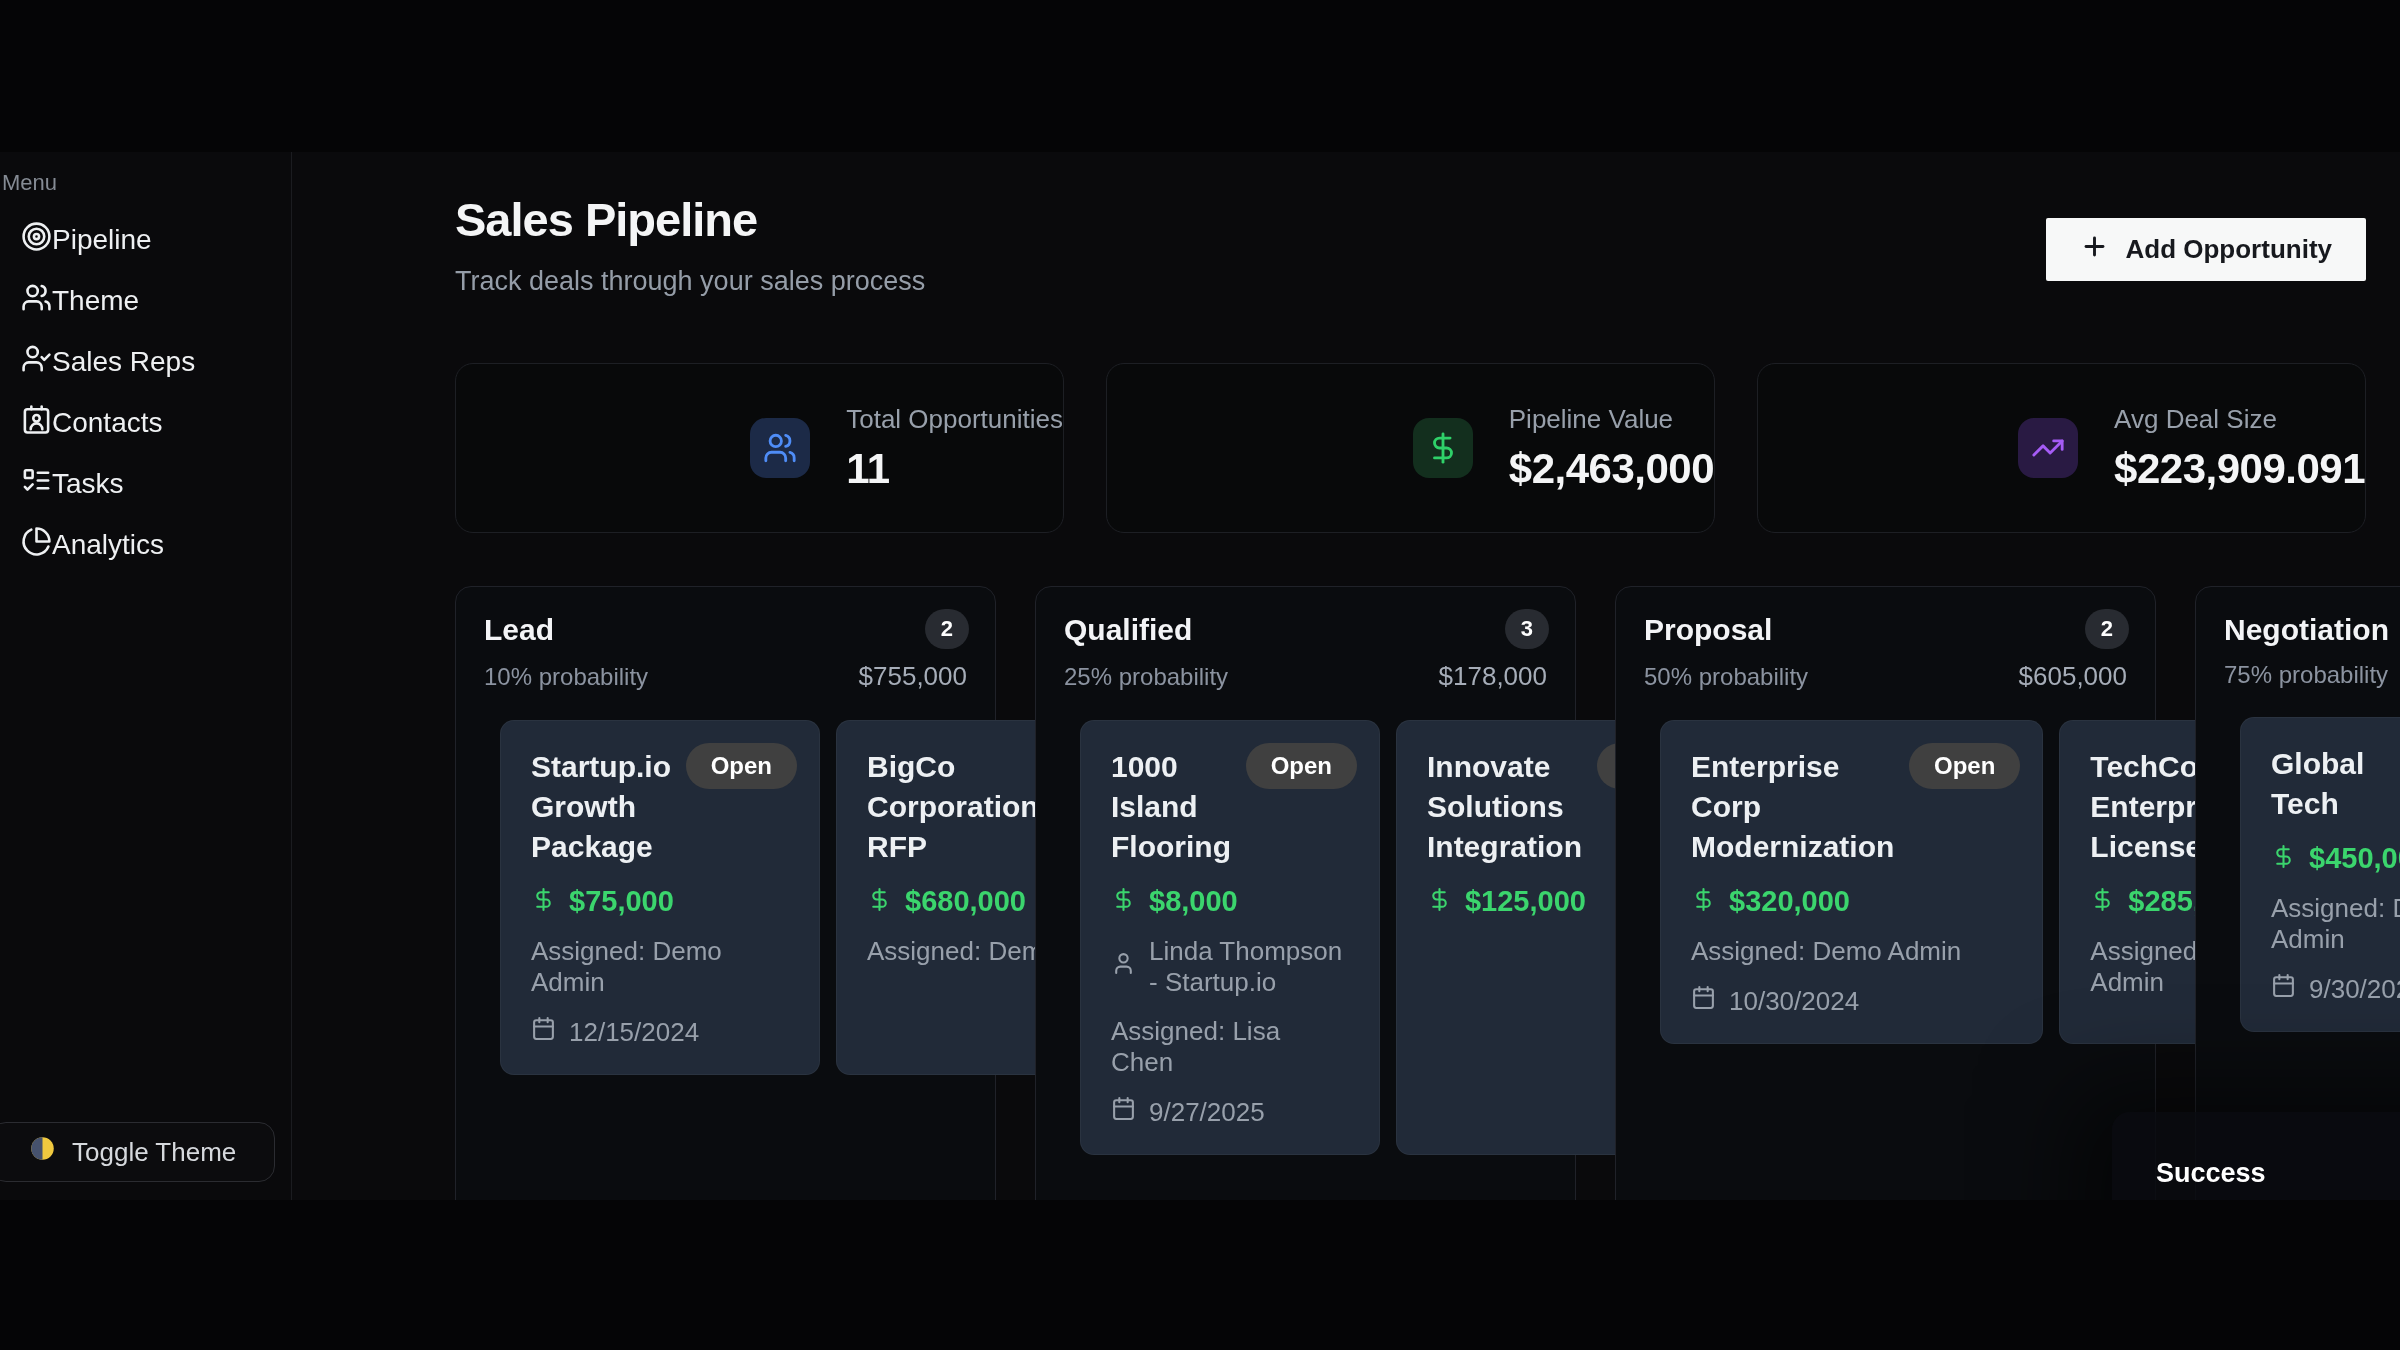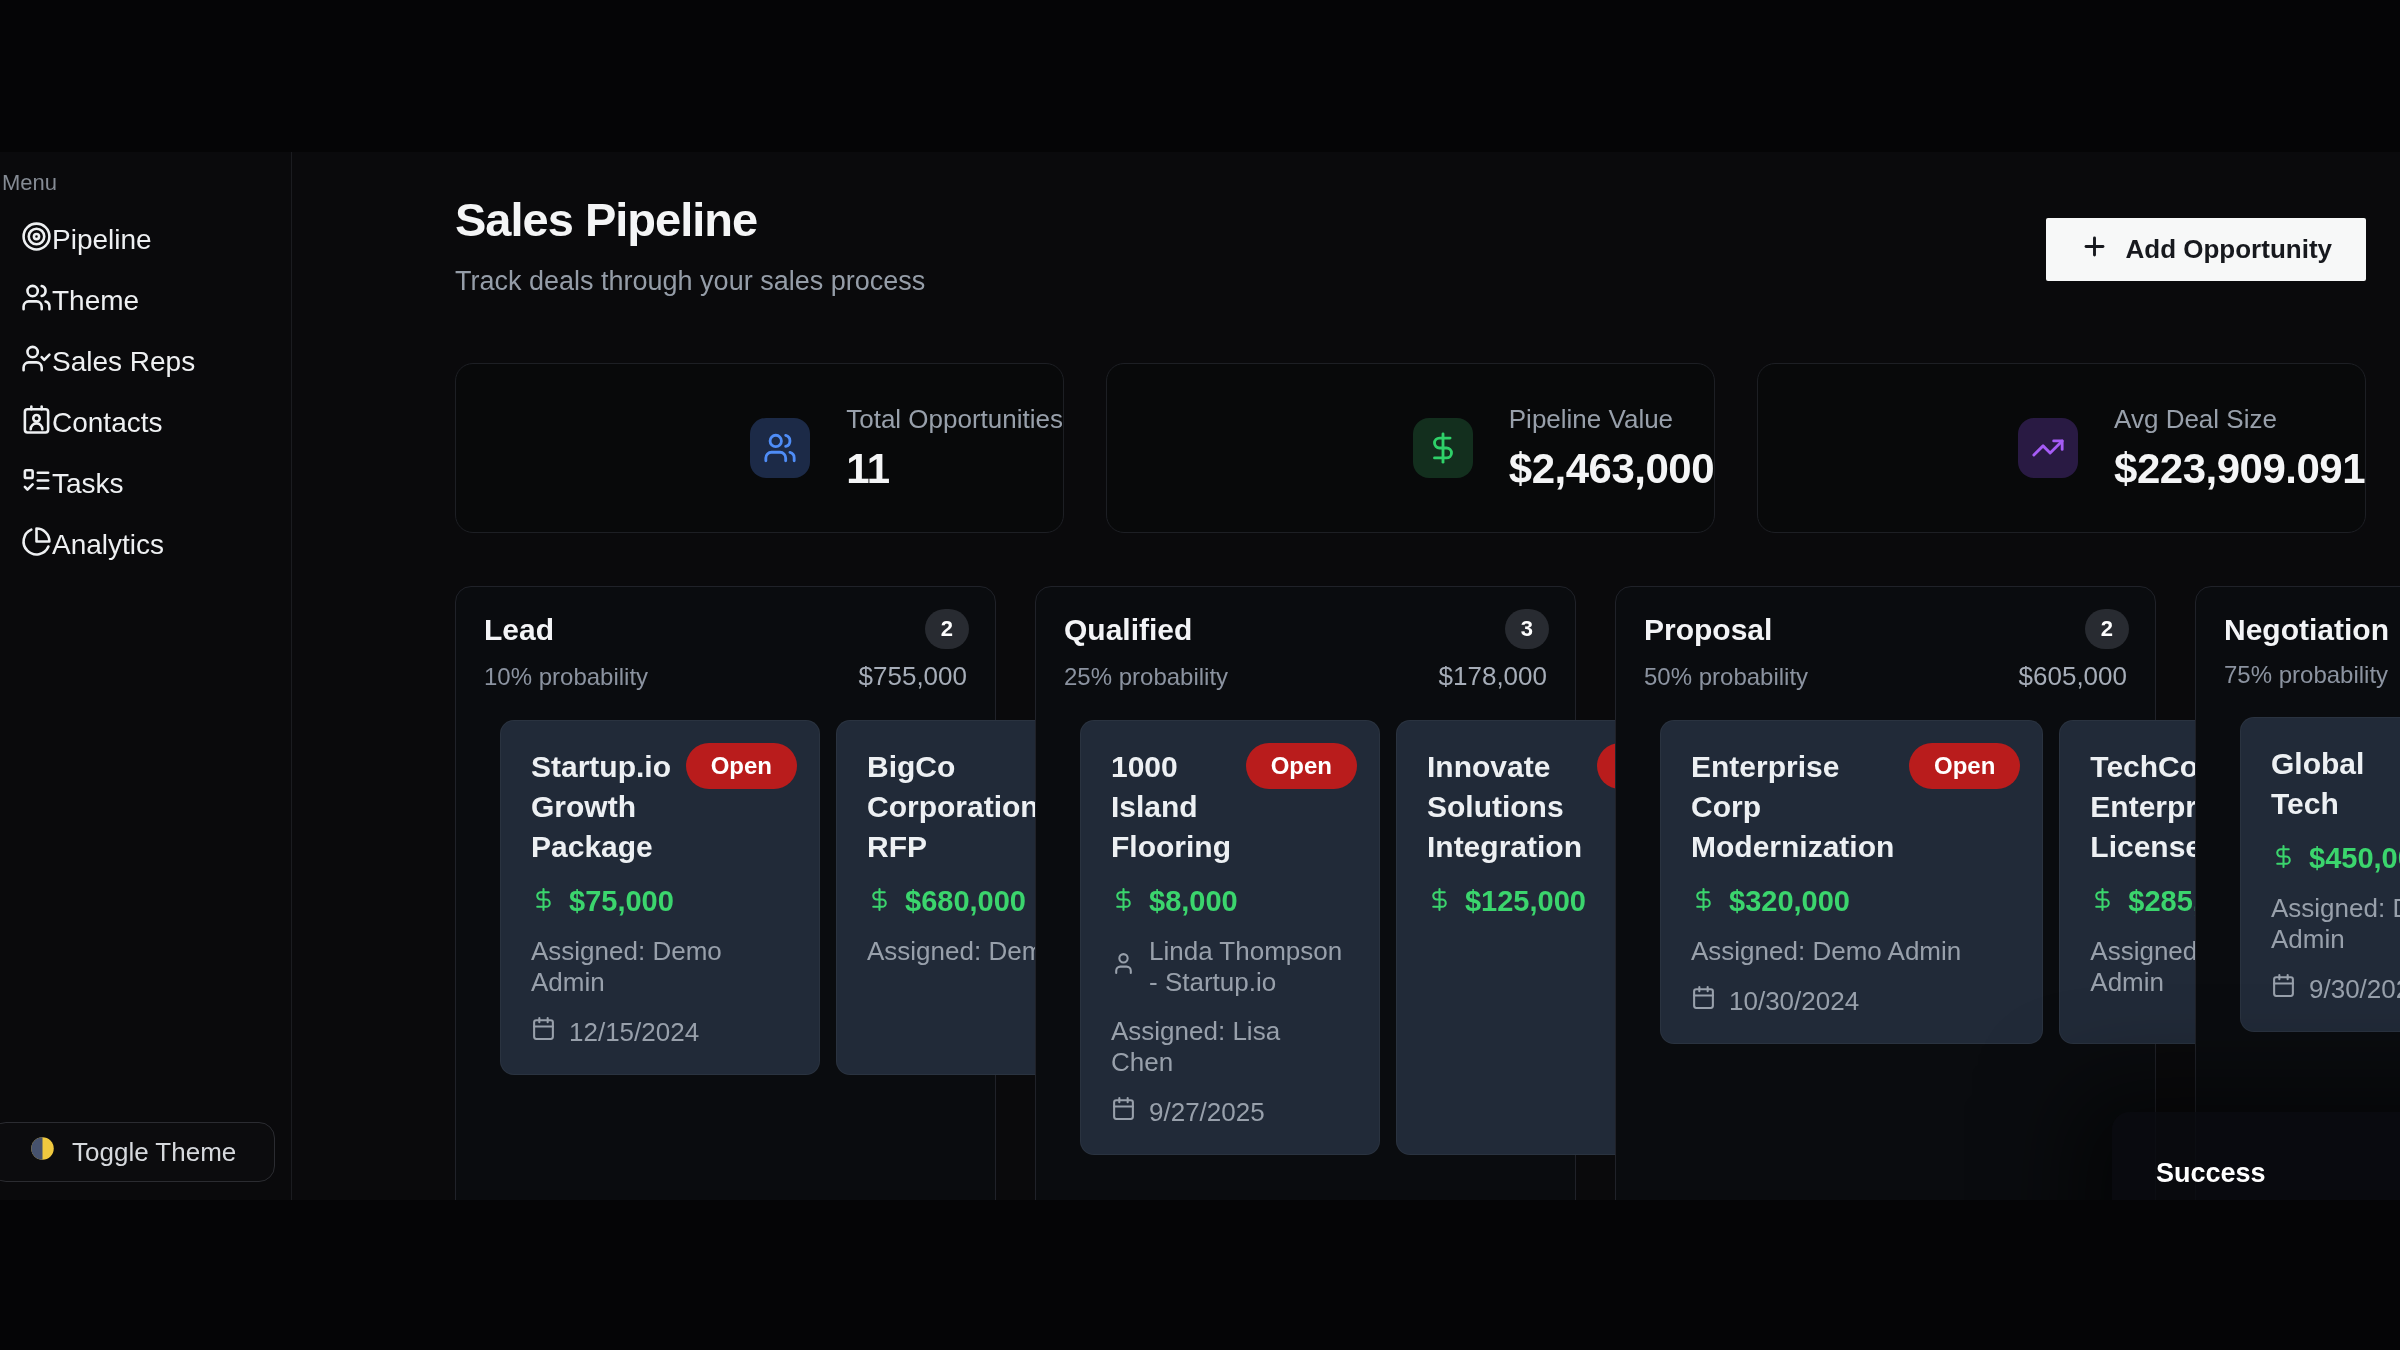--- a/index.html
+++ b/index.html
@@ -41,21 +41,21 @@
   .column { width:541px; flex:none; background:#0a0c0f; border:1px solid #202229; border-radius:16px; min-height:830px; position:relative; }
   .col-head { position:relative; padding:26px 28px 0 28px; }
   .col-name { font-size:30px; font-weight:700; color:#f3f4f6; }
   .col-count { position:absolute; right:26px; top:22px; background:#282b31; color:#ffffff; font-size:22px; font-weight:700; padding:7px 16px; border-radius:999px; }
   .col-row2 { display:flex; justify-content:space-between; align-items:baseline; margin-top:14px; }
   .col-prob { font-size:24px; color:#8b93a0; }
   .col-total { font-size:26px; color:#a6adb8; }
   .cards { margin:28px 44px 0 44px; display:flex; flex-direction:row; gap:16px; }
   .card { position:relative; background:#212a38; border:1px solid rgba(255,255,255,0.045); border-radius:14px; padding:26px 30px 26px 30px; cursor:pointer; }
   .card-title { font-size:30px; line-height:40px; font-weight:600; color:#edf0f3; padding-right:118px; }
-  .status-badge { position:absolute; top:22px; right:22px; background:#b91c1c; color:#ffffff; font-size:24px; font-weight:700; padding:9px 25px; border-radius:999px; }
+  .status-badge { position:absolute; top:22px; right:22px; background:#404040; color:#ffffff; font-size:24px; font-weight:700; padding:9px 25px; border-radius:999px; }
   .row { display:flex; align-items:center; gap:13px; margin-top:18px; }
   .row svg { width:25px; height:25px; flex:none; }
   .amount-row { color:#3bd56d; }
   .amount-row .amt { font-size:29px; font-weight:700; }
   .muted-row { color:#98a0ab; font-size:26px; }
   .plain-row { margin-top:18px; color:#98a0ab; font-size:26px; }
 
   
   .toast { position:absolute; left:2112px; top:960px; width:500px; height:300px; background:rgba(9,11,15,0.85); border-top-left-radius:18px; box-shadow:-40px -20px 90px rgba(0,0,0,0.55); padding:46px 0 0 44px; }
   .toast-title { font-size:27px; font-weight:700; color:#ffffff; }

